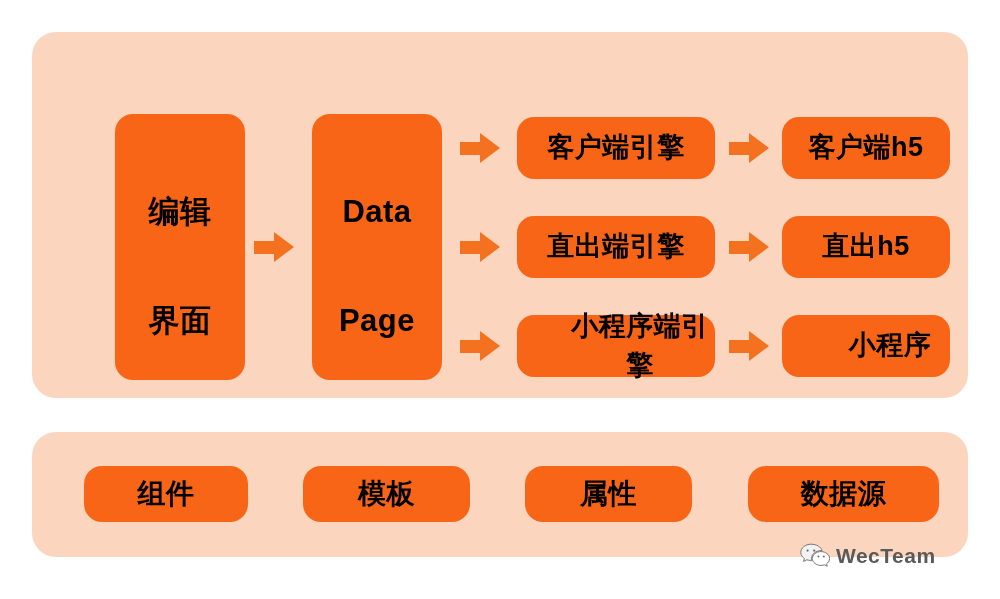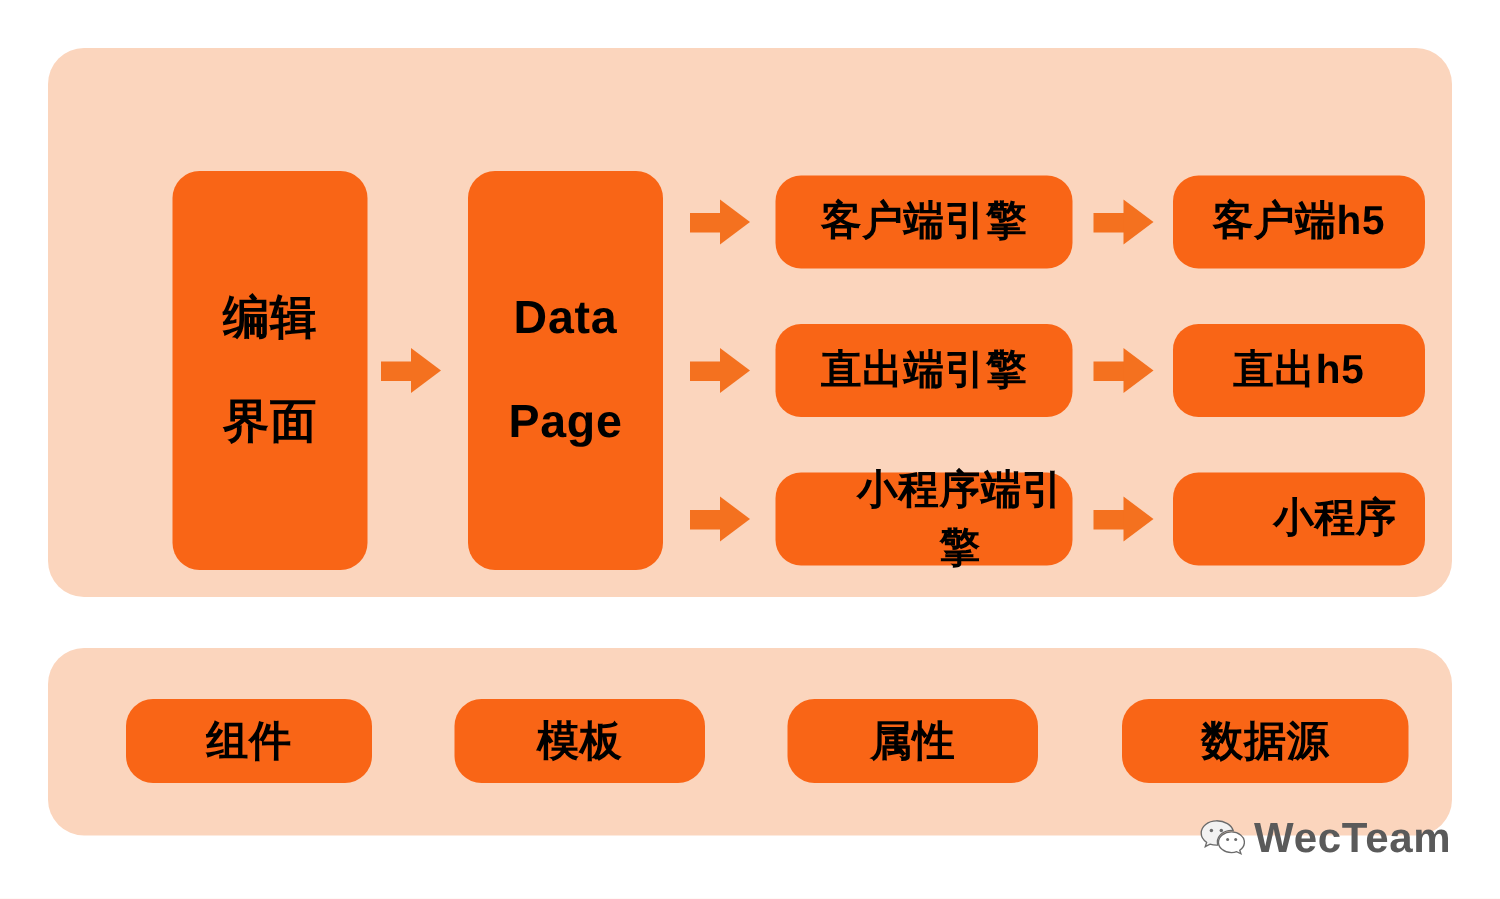--- a/index.html
+++ b/index.html
@@ -58,21 +58,21 @@
 
   
   .node.tall {
     border-radius: 18px;
     font-size: 31px;
     width: 130px;
     height: 266px;
   }
   #node-editor { left: 83px;  top: 82px; }
   #node-pagedata { left: 280px; top: 82px; }
-  .node.tall .line { display: block; }
+  .node.tall .line { display: block; margin-top: 40px; }
   .node.tall .stack { display: flex; flex-direction: column; gap: 24px; }
 
   
   .node.pill {
     border-radius: 17px;
     font-size: 27px;
     height: 62px;
   }
   .col-engine { left: 485px; width: 198px; }
   .col-output { left: 750px; width: 168px; }
@@ -127,21 +127,21 @@
   
   #watermark {
     position: absolute;
     left: 800px;
     top: 543px;
     display: flex;
     align-items: center;
     gap: 6px;
   }
   #watermark .wm-text {
-    font-size: 28px;
+    font-size: 21px;
     font-weight: bold;
     color: #5a5a5a;
     letter-spacing: 0.5px;
   }
   #watermark .wm-logo {
     width: 30px;
     height: 26px;
     position: relative;
     display: block;
   }

